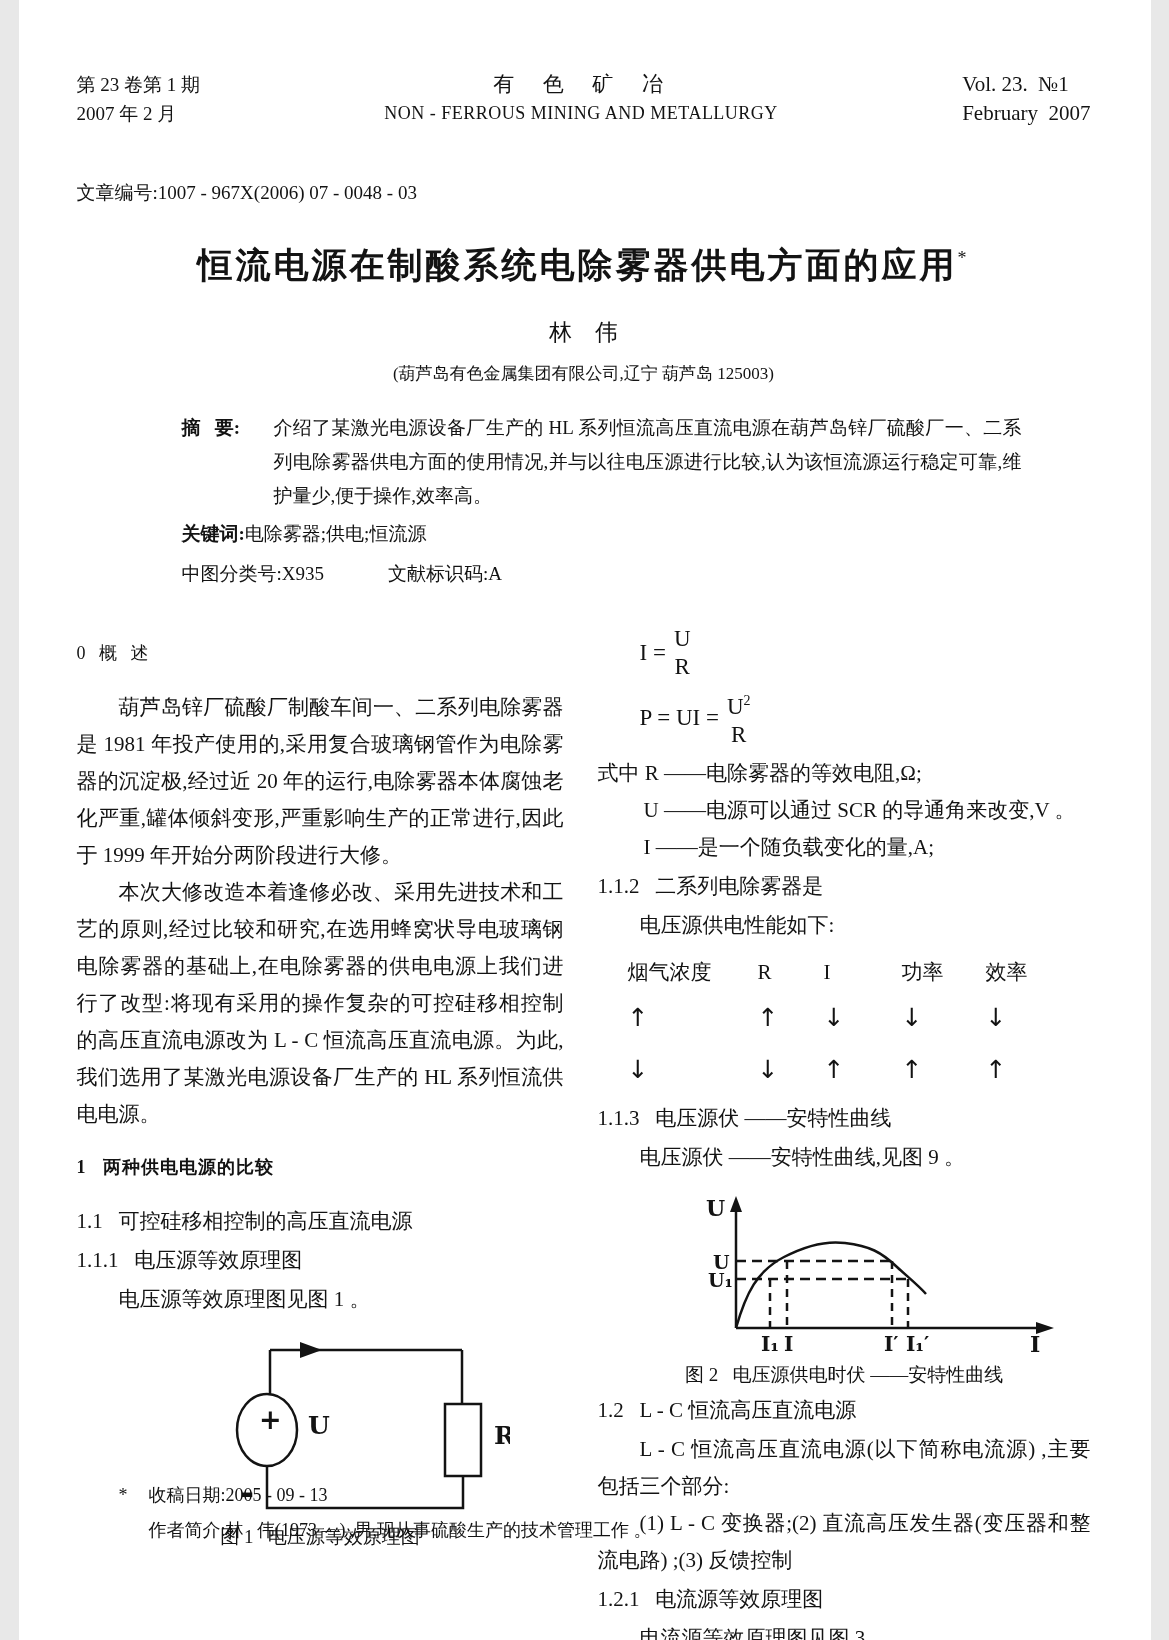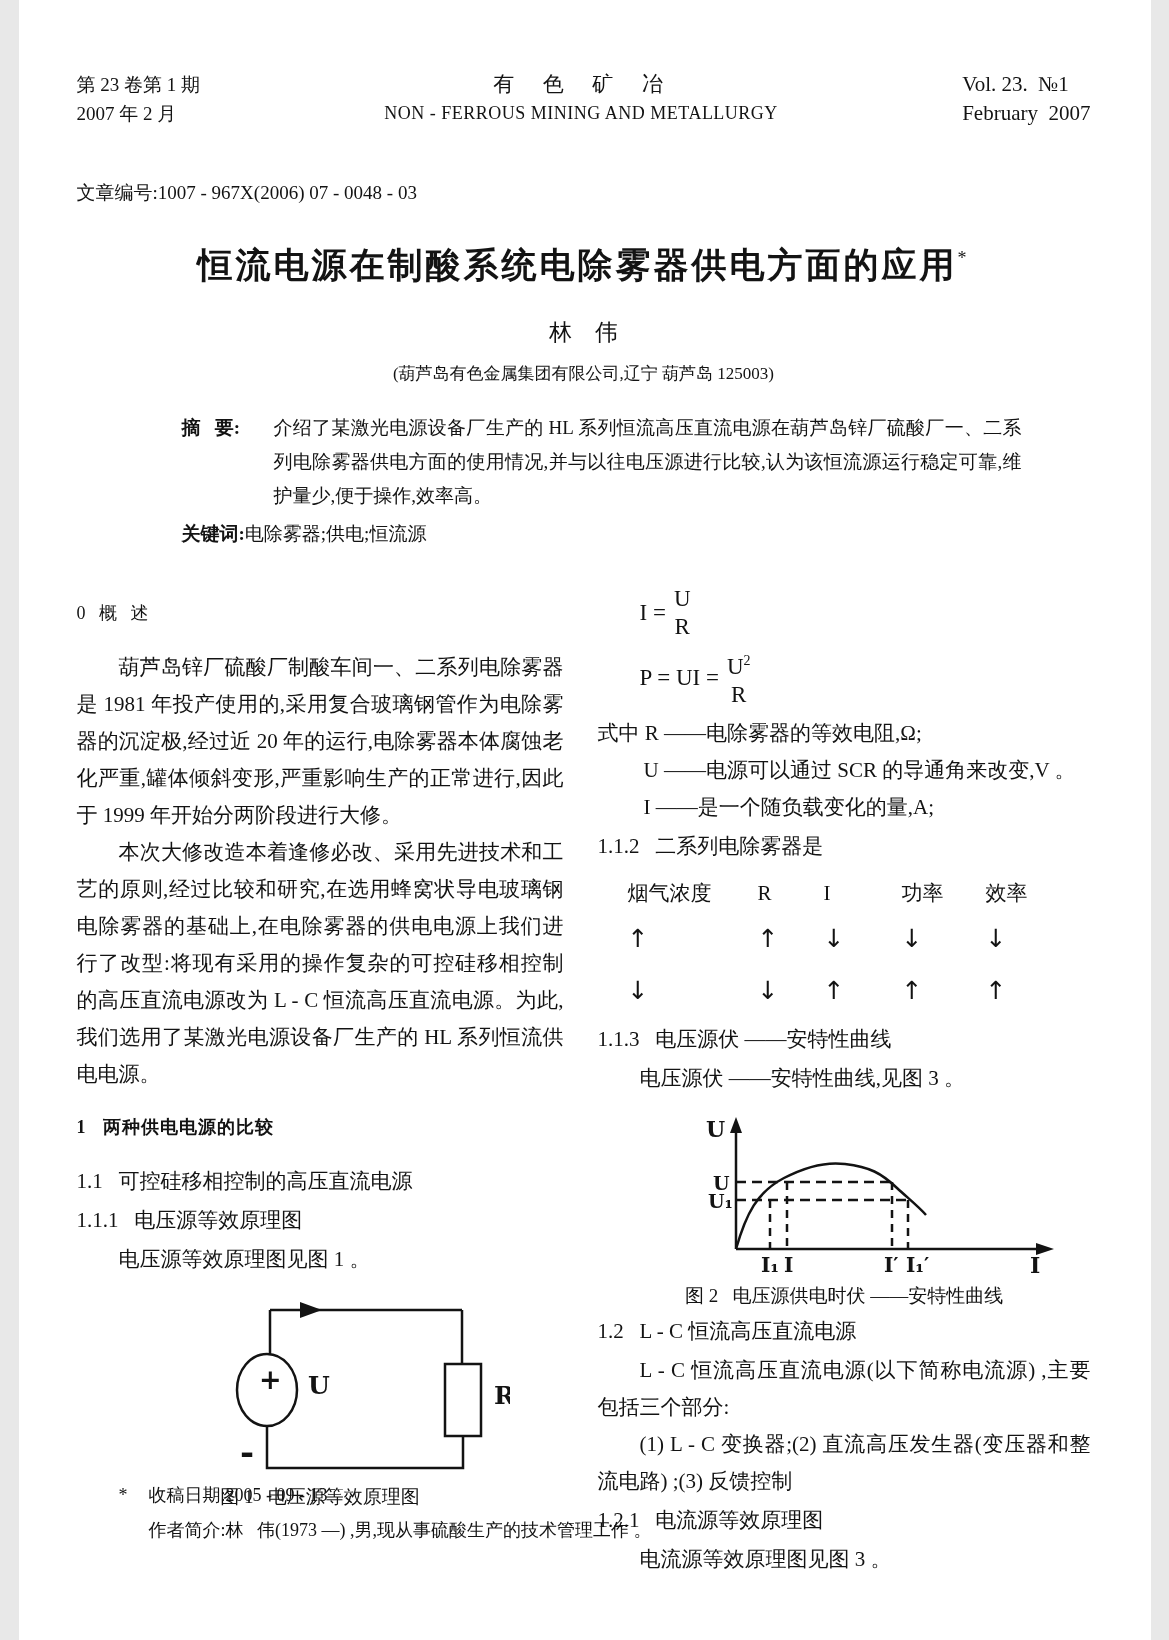--- a/index.html
+++ b/index.html
@@ -108,20 +108,25 @@
 
   <div class="abstract">
     <span class="lbl pre">摘   要:</span>
     <span class="txt">介绍了某激光电源设备厂生产的 HL 系列恒流高压直流电源在葫芦岛锌厂硫酸厂一、二系列电除雾器供电方面的使用情况,并与以往电压源进行比较,认为该恒流源运行稳定可靠,维护量少,便于操作,效率高。</span>
   </div>
 
   <div class="kw-line">
     <span class="lbl pre">关键词:</span><span class="pre">电除雾器;供电;恒流源</span>
   </div>
 
+  <div class="clc-line">
+    <span class="pre">中图分类号:X935</span>
+    <span class="gap"></span>
+    <span class="pre">文献标识码:A</span>
+  </div>
 
   <div class="cols">
 
     <div class="col col-left">
       <div class="h-sec pre">0   概   述</div>
       <p class="para">葫芦岛锌厂硫酸厂制酸车间一、二系列电除雾器是 1981 年投产使用的,采用复合玻璃钢管作为电除雾器的沉淀极,经过近 20 年的运行,电除雾器本体腐蚀老化严重,罐体倾斜变形,严重影响生产的正常进行,因此于 1999 年开始分两阶段进行大修。</p>
       <p class="para">本次大修改造本着逢修必改、采用先进技术和工艺的原则,经过比较和研究,在选用蜂窝状导电玻璃钢电除雾器的基础上,在电除雾器的供电电源上我们进行了改型:将现有采用的操作复杂的可控硅移相控制的高压直流电源改为 L - C 恒流高压直流电源。为此,我们选用了某激光电源设备厂生产的 HL 系列恒流供电电源。</p>
       <div class="h-sec bolded pre">1   两种供电电源的比较</div>
       <div class="h-sub pre">1.1   可控硅移相控制的高压直流电源</div>
       <div class="h-sub pre">1.1.1   电压源等效原理图</div>
@@ -164,20 +169,21 @@
           <span class="num"><span>U</span><sup>2</sup></span>
           <span class="den">R</span>
         </span>
       </div>
 
       <p class="where">式中 R ——电除雾器的等效电阻,Ω;</p>
       <p class="where ind">U ——电源可以通过 SCR 的导通角来改变,V 。</p>
       <p class="where ind">I ——是一个随负载变化的量,A;</p>
 
       <div class="h-sub pre">1.1.2   二系列电除雾器是</div>
+      <p class="para">电压源供电性能如下:</p>
 
       <div class="perf">
         <div class="perf-row perf-head">
           <span>烟气浓度</span>
           <span>R</span>
           <span>I</span>
           <span>功率</span>
           <span>效率</span>
         </div>
         <div class="perf-row perf-arrows">
@@ -190,21 +196,21 @@
         <div class="perf-row perf-arrows">
           <span>↓</span>
           <span>↓</span>
           <span>↑</span>
           <span>↑</span>
           <span>↑</span>
         </div>
       </div>
 
       <div class="h-sub pre">1.1.3   电压源伏 ——安特性曲线</div>
-      <p class="para">电压源伏 ——安特性曲线,见图 3 。</p>
+      <p class="para">电压源伏 ——安特性曲线,见图 9 。</p>
 
       <div class="figwrap">
         <svg width="452" height="168" viewBox="0 0 452 168">
 
           <path class="blk" d="M118 138 V20" stroke-width="2.5"></path>
           <polygon points="112,22 124,22 118,6" fill="#131313"></polygon>
           <path class="blk" d="M118 138 H420" stroke-width="2.5"></path>
           <polygon points="418,132 418,144 436,138" fill="#131313"></polygon>
 
           <path class="blk" d="M118 138 C128 103 139 81 166 67 C191 54 212 51 227 53 C252 56 263 62 279 77 C291 88 301 96 308 104" stroke-width="2.5"></path>

